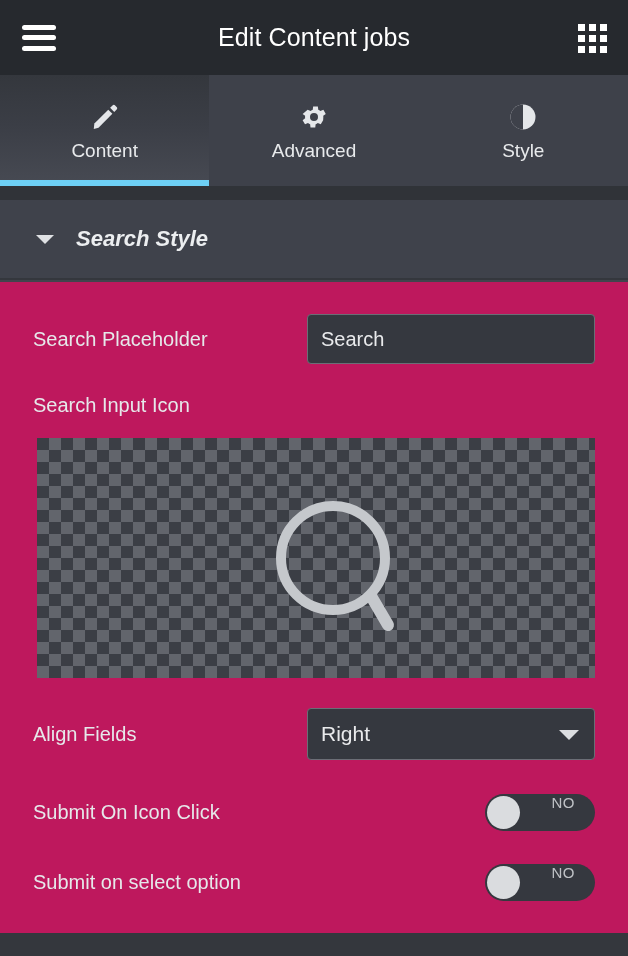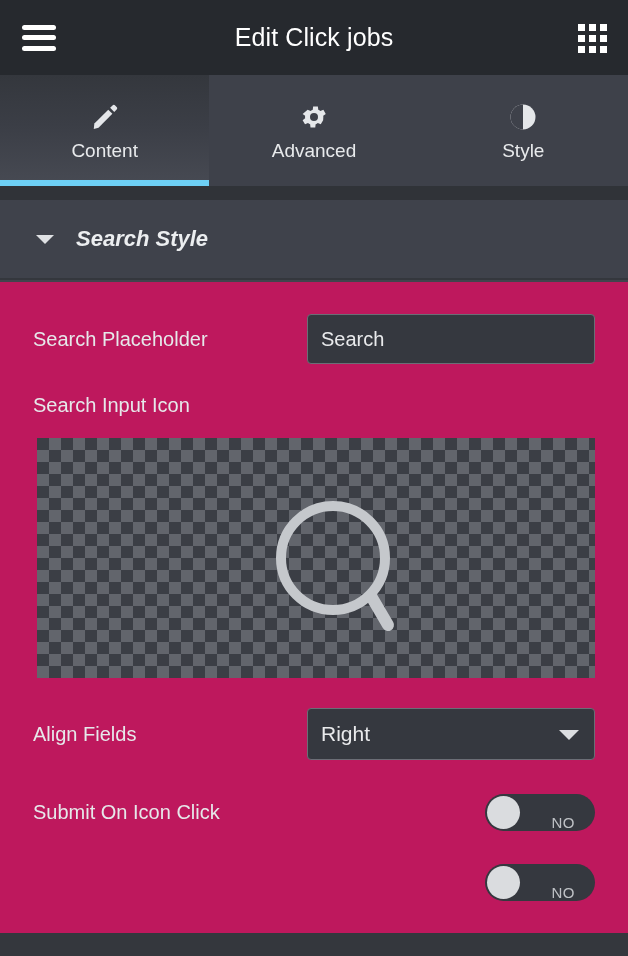--- a/index.html
+++ b/index.html
@@ -254,21 +254,21 @@
   }
 
   
   .switch {
     position: relative;
     width: 110px;
     height: 37px;
     border-radius: 19px;
     background: #35383f;
     display: flex;
-    align-items: flex-end;
+    align-items: flex-start;
     justify-content: flex-end;
     cursor: pointer;
   }
   .switch .knob {
     position: absolute;
     left: 2px;
     top: 2px;
     width: 33px;
     height: 33px;
     border-radius: 50%;
@@ -293,21 +293,21 @@
 <body>
 
 <div class="app">
 
   <div class="topbar">
     <div class="hamburger">
       <i></i>
       <i></i>
       <i></i>
     </div>
-    <div class="topbar-title">Edit Click jobs</div>
+    <div class="topbar-title">Edit Content jobs</div>
     <div class="apps-grid">
       <i></i>
       <i></i>
       <i></i>
       <i></i>
       <i></i>
       <i></i>
       <i></i>
       <i></i>
       <i></i>
@@ -390,20 +390,21 @@
       <div class="row-label">Submit On Icon Click</div>
       <div class="row-control">
         <div class="switch">
           <div class="knob"></div>
           <div class="switch-text">NO</div>
         </div>
       </div>
     </div>
 
     <div class="row row-toggle-2">
+      <div class="row-label">Submit on select option</div>
       <div class="row-control">
         <div class="switch">
           <div class="knob"></div>
           <div class="switch-text">NO</div>
         </div>
       </div>
     </div>
 
   </div>
 

